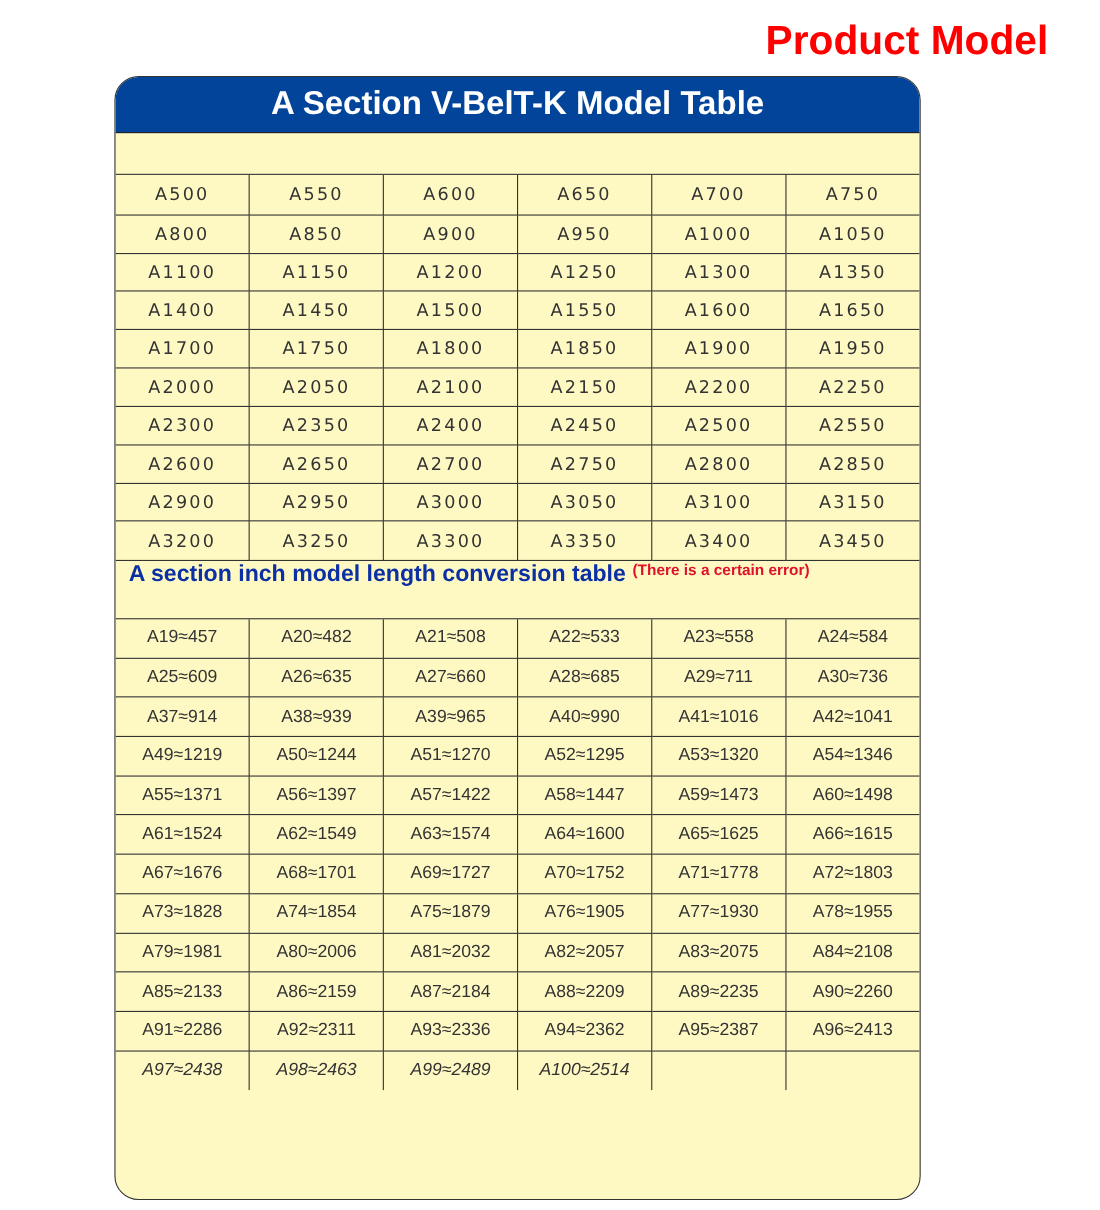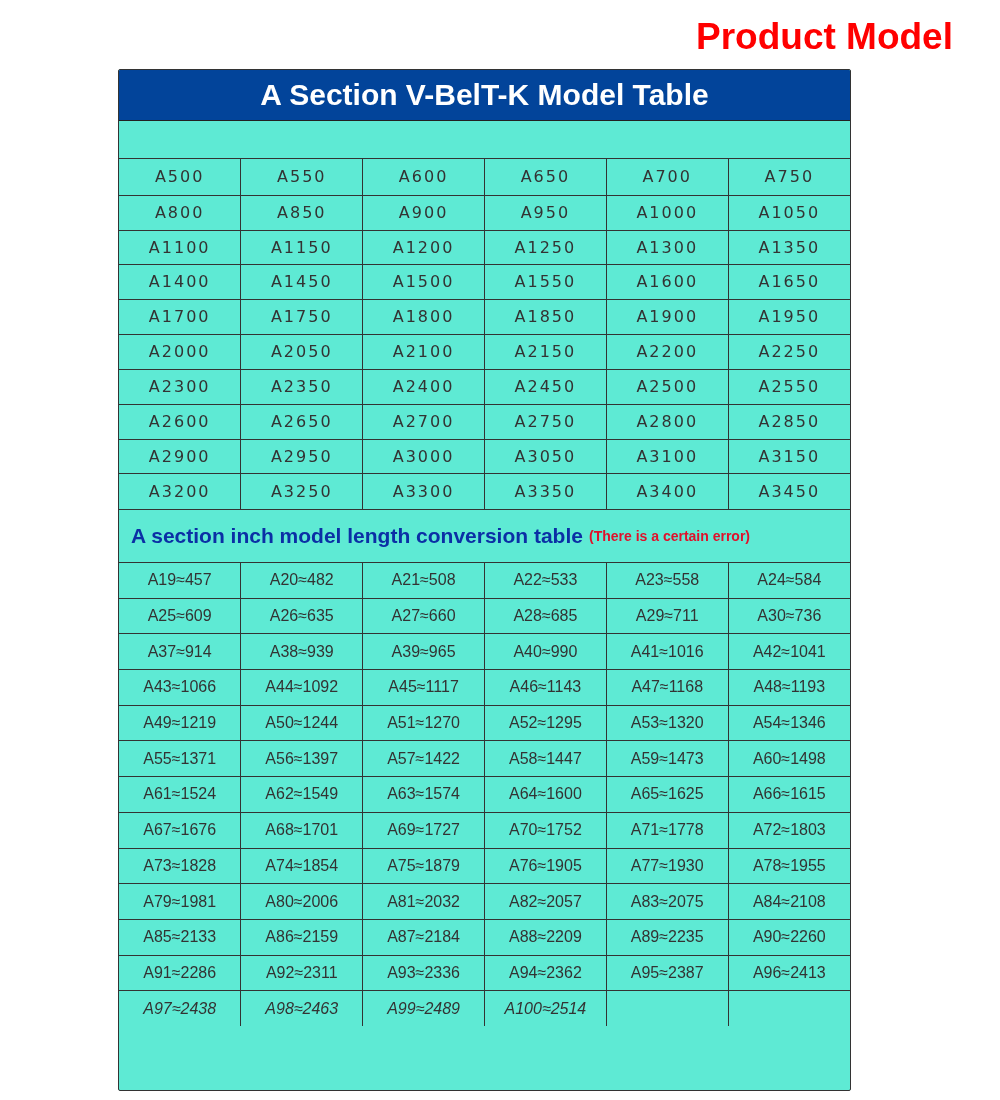--- a/index.html
+++ b/index.html
@@ -4,39 +4,39 @@
 <style>
   html, body { margin: 0; padding: 0; background: #ffffff; }
   body { width: 1000px; height: 1100px; position: relative; overflow: hidden;
          font-family: "Liberation Sans", sans-serif; }
   .product-model {
     position: absolute; left: 696px; top: 16px;
     font-family: "Liberation Sans", sans-serif; font-weight: bold;
     font-size: 37px; color: #ff0000; letter-spacing: 0px; white-space: nowrap;
   }
   .panel {
-    position: absolute; left: 118px; top: 69px; width: 733px; height: 1022px;
-    border: 1.5px solid #333; border-radius: 2px; box-sizing: border-box;
-    overflow: hidden; background: #5eead4;
+    position: absolute; left: 104px; top: 69px; width: 733px; height: 1022px;
+    border: 1.5px solid #333; border-radius: 22px; box-sizing: border-box;
+    overflow: hidden; background: #fef9c3;
   }
   .panel-header {
     height: 50px; background: #02449a; color: #fff;
     display: flex; align-items: center; justify-content: center;
     font-size: 30px; font-weight: bold; border-bottom: 1.5px solid #222;
   }
   .spacer { height: 37px; border-bottom: 1.5px solid #333; }
   table { border-collapse: collapse; width: 100%; table-layout: fixed; }
   td { border-right: 1.5px solid #333; border-bottom: 1.5px solid #333;
        text-align: center; color: #333; padding: 0; }
   td:last-child { border-right: none; text-align: center; }
   .models td { font-family: "DejaVu Sans", sans-serif; font-size: 16px; letter-spacing: 2px; }
   .conv td { font-family: "Liberation Sans", sans-serif; font-size: 16px; }
   .conv tr:last-child td { border-bottom: none; }
   .section-title {
-    height: 52px; display: flex; align-items: center; padding-left: 12px;
+    height: 52px; display: flex; padding-left: 12px;
     border-bottom: 1.5px solid #333; white-space: nowrap;
   }
   .section-title .main { color: #0b2fa5; font-weight: bold; font-size: 21px; }
   .section-title .note { color: #e0102a; font-weight: bold; font-size: 14px; margin-left: 6px; }
 </style>
 </head>
 <body>
 
 <div class="product-model">Product Model</div>
 
@@ -151,28 +151,20 @@
         </tr>
         <tr style="height: 35.7px;">
           <td>A37≈914</td>
           <td>A38≈939</td>
           <td>A39≈965</td>
           <td>A40≈990</td>
           <td>A41≈1016</td>
           <td>A42≈1041</td>
         </tr>
         <tr style="height: 35.7px;">
-          <td>A43≈1066</td>
-          <td>A44≈1092</td>
-          <td>A45≈1117</td>
-          <td>A46≈1143</td>
-          <td>A47≈1168</td>
-          <td>A48≈1193</td>
-        </tr>
-        <tr style="height: 35.7px;">
           <td>A49≈1219</td>
           <td>A50≈1244</td>
           <td>A51≈1270</td>
           <td>A52≈1295</td>
           <td>A53≈1320</td>
           <td>A54≈1346</td>
         </tr>
         <tr style="height: 35.7px;">
           <td>A55≈1371</td>
           <td>A56≈1397</td>

